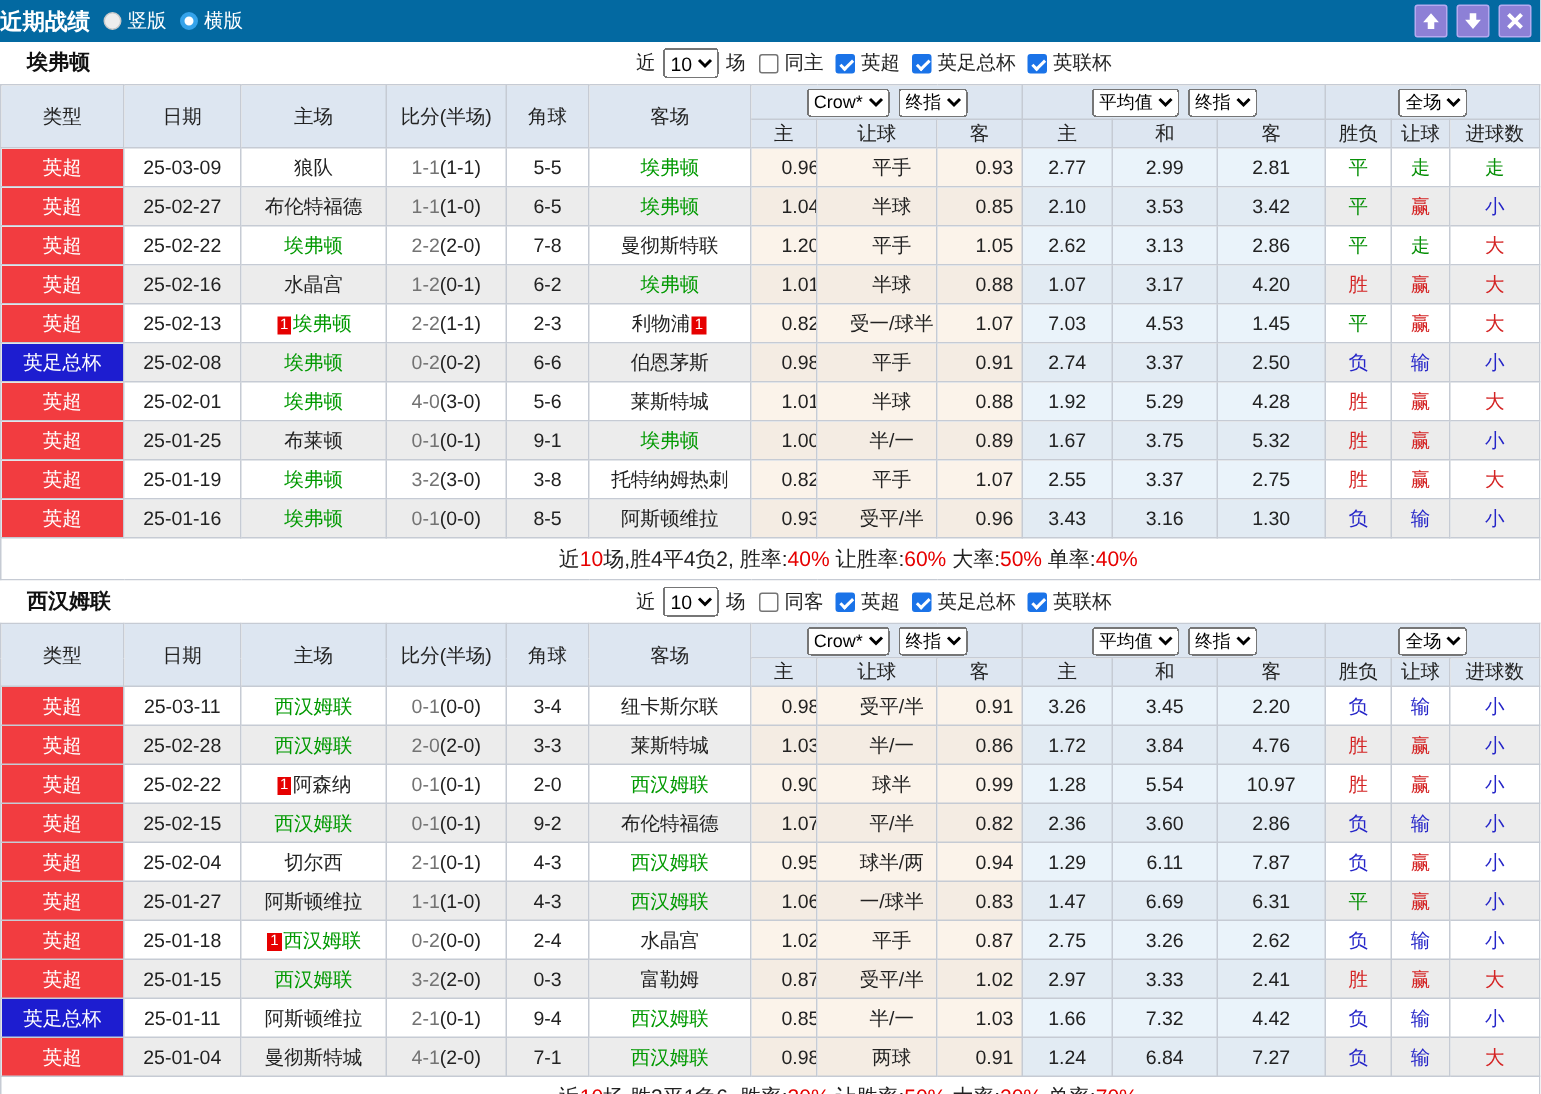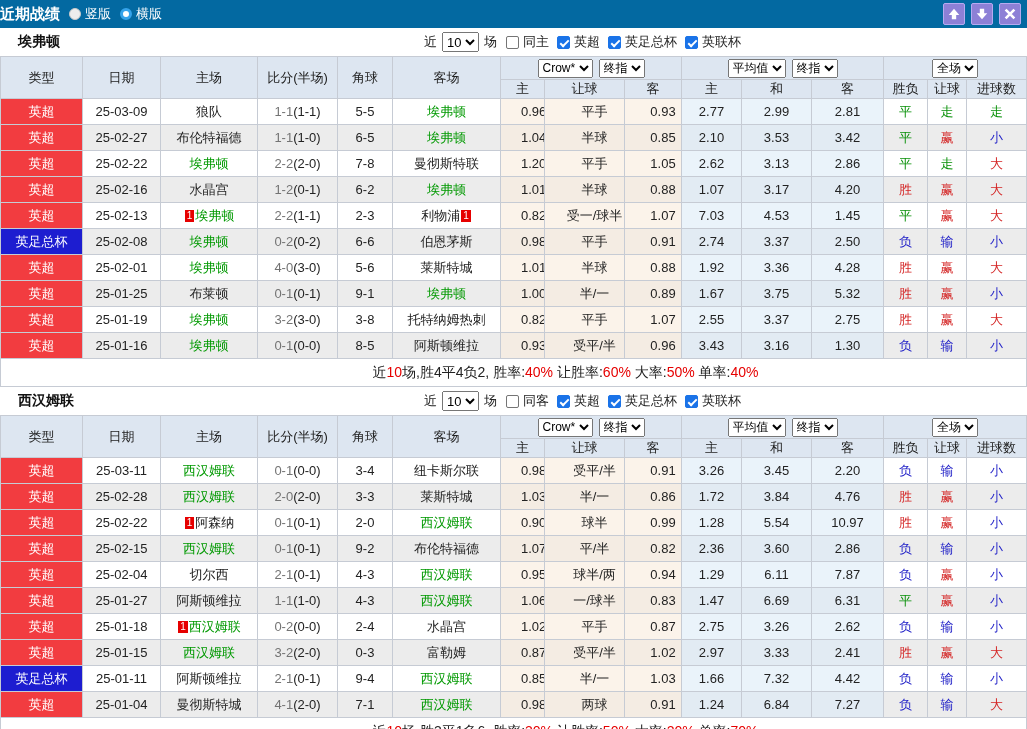--- a/index.html
+++ b/index.html
@@ -248,21 +248,21 @@
           <td class="type-cell" style="background: rgb(242, 60, 64);">英超</td>
           <td>25-02-01</td>
           <td><span class="team-green">埃弗顿</span></td>
           <td><span class="score-main">4-0</span><span>(3-0)</span></td>
           <td>5-6</td>
           <td><span>莱斯特城</span></td>
           <td class="c-cream">1.01</td>
           <td class="c-cream">半球</td>
           <td class="c-cream">0.88</td>
           <td class="c-blue">1.92</td>
-          <td class="c-blue">3.36</td>
+          <td class="c-blue">5.29</td>
           <td class="c-blue">4.28</td>
           <td style="color: rgb(212, 36, 36);">胜</td>
           <td style="color: rgb(212, 36, 36);">赢</td>
           <td style="color: rgb(212, 36, 36);">大</td>
         </tr>
         <tr>
           <td class="type-cell" style="background: rgb(242, 60, 64);">英超</td>
           <td>25-01-25</td>
           <td><span>布莱顿</span></td>
           <td><span class="score-main">0-1</span><span>(0-1)</span></td>

